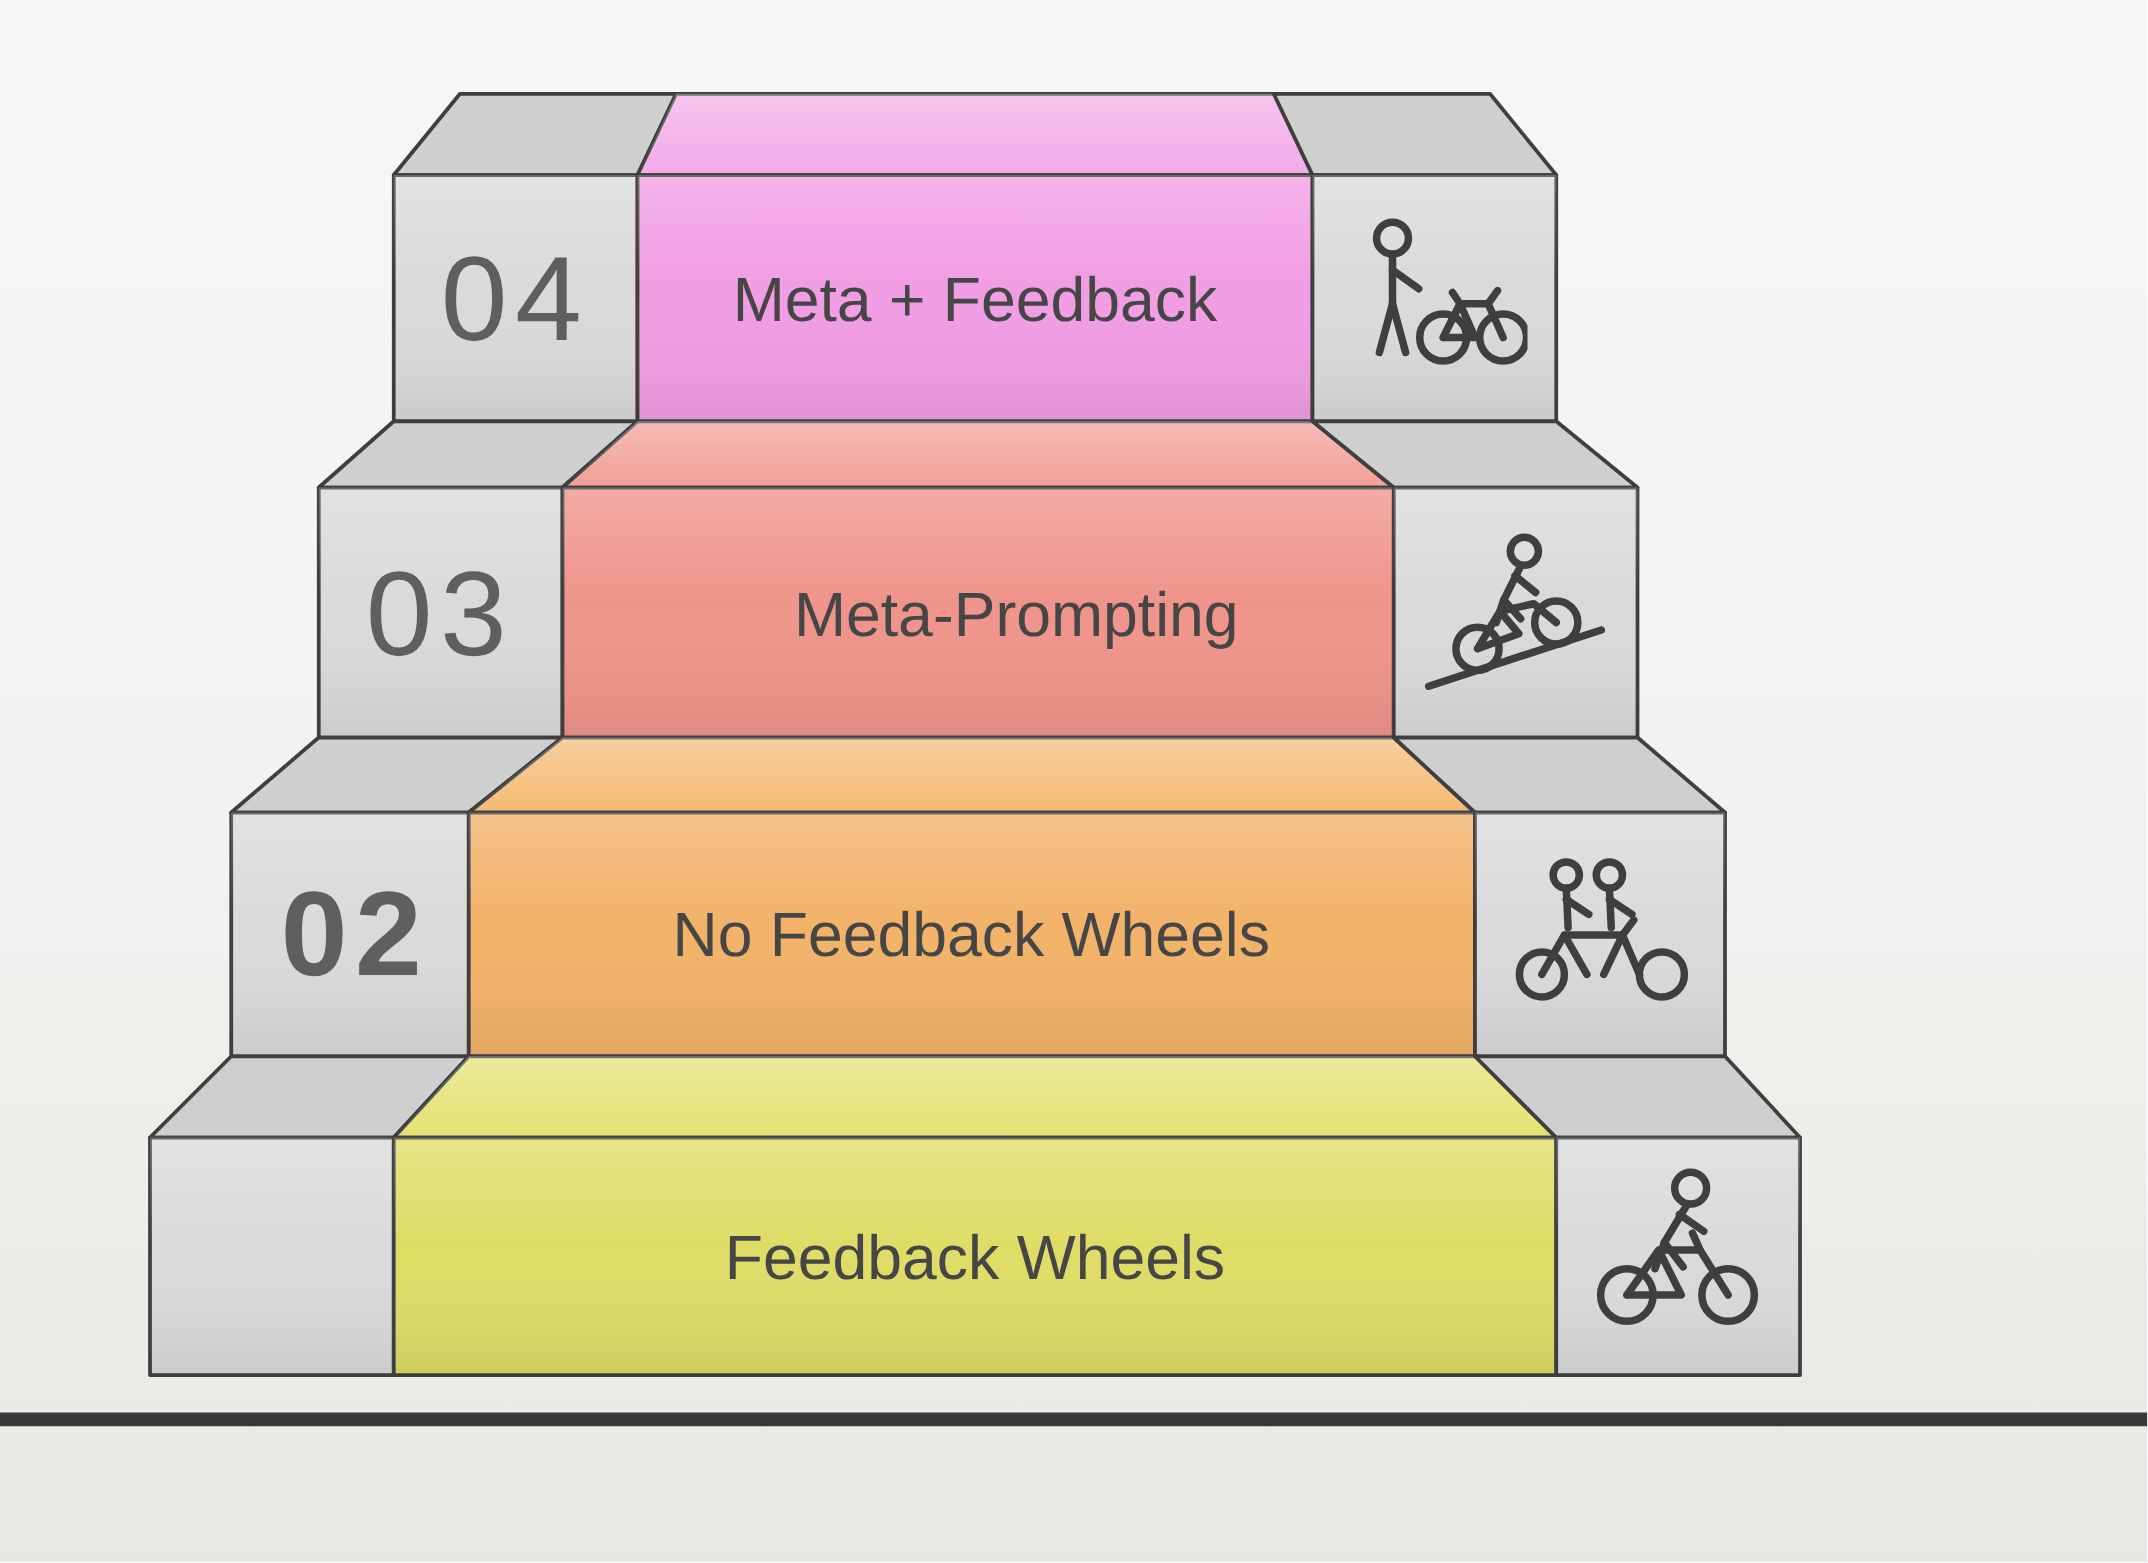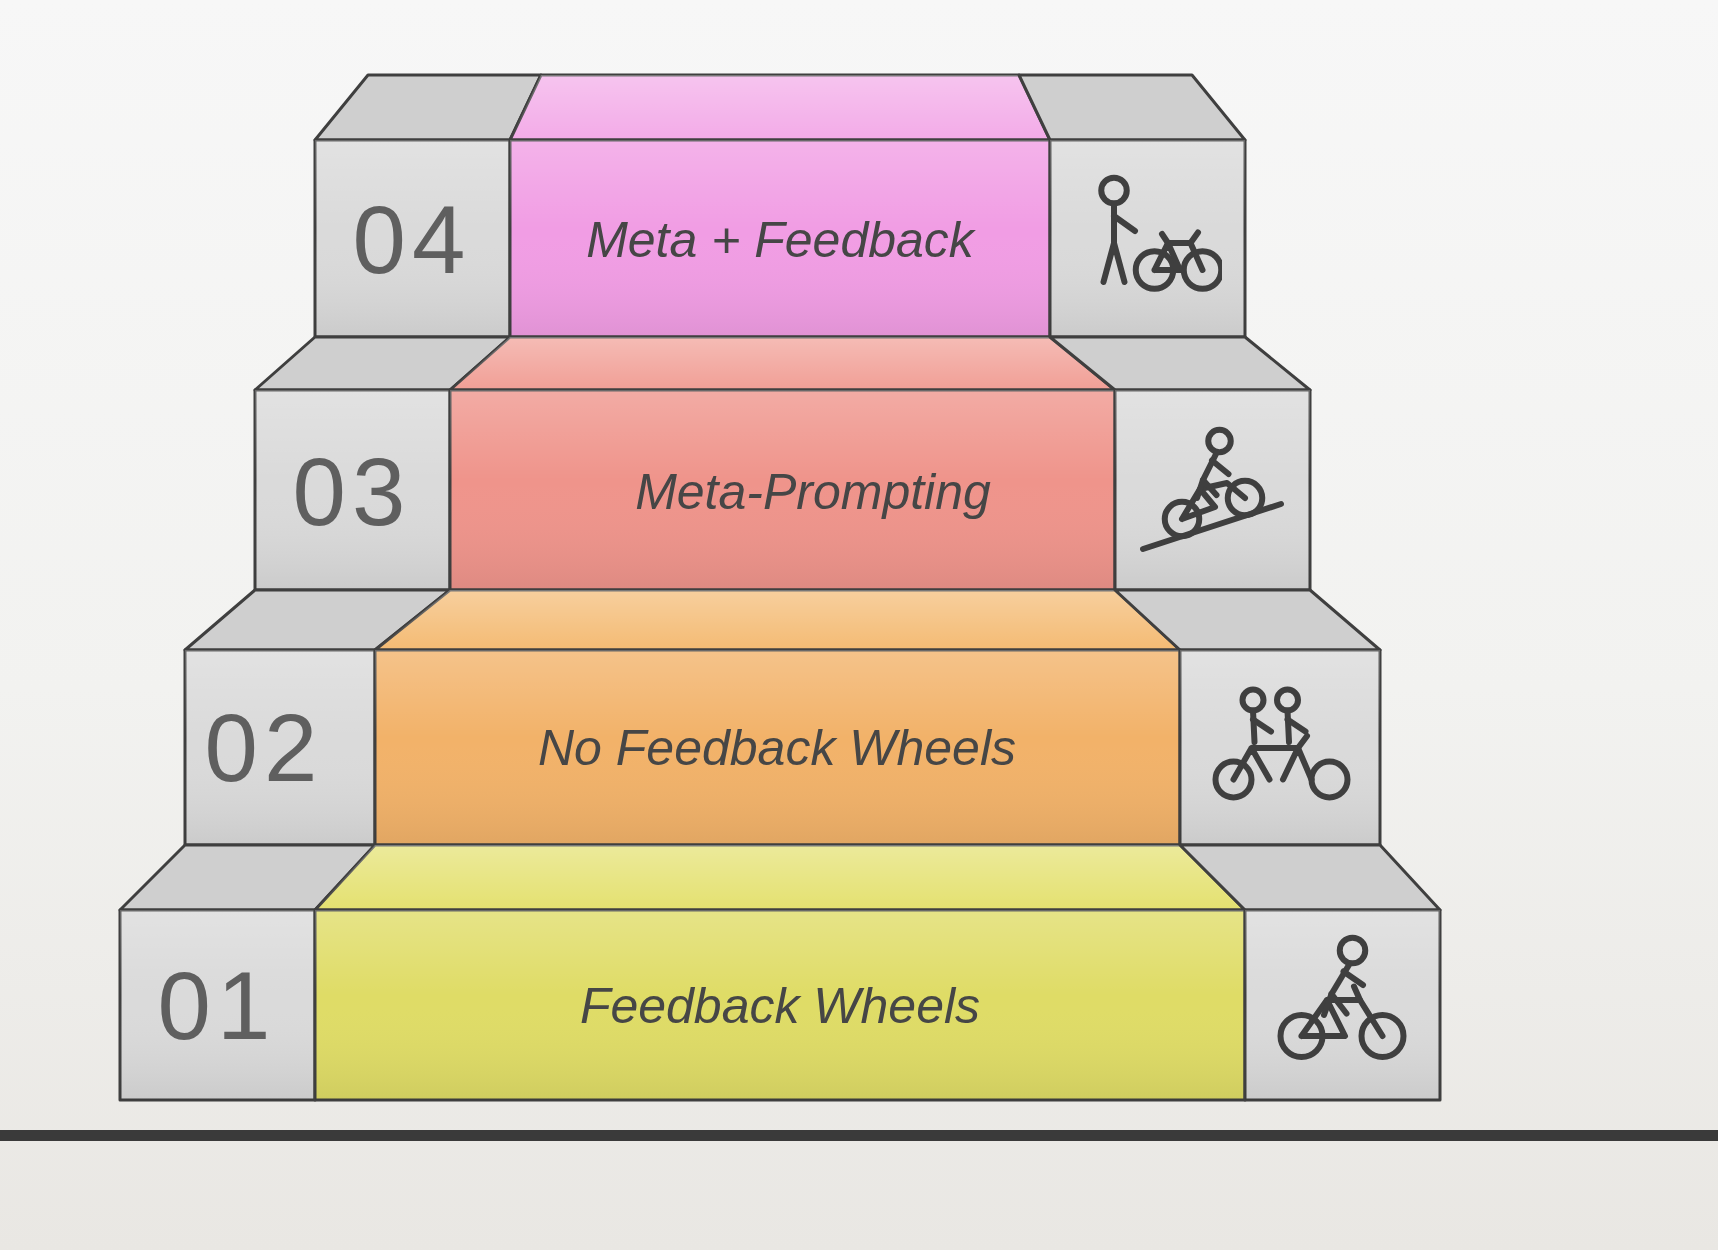--- a/index.html
+++ b/index.html
@@ -14,21 +14,21 @@
   .shape { stroke:#3f3f3f; stroke-width:3; stroke-linejoin:round; }
   .shade { stroke:none; pointer-events:none; }
   .step-number {
     position:absolute; transform:translate(-50%,-50%);
     font-size:96px; font-weight:300; color:#5f5f5f; letter-spacing:6px;
     line-height:1; white-space:nowrap;
   }
   .step-label {
     position:absolute; transform:translate(-50%,-50%);
     font-size:50px; font-weight:500; color:#464646;
-    line-height:1; white-space:nowrap;font-style:italic;
+    line-height:1; white-space:nowrap;
   }
   .step-icon { position:absolute; transform:translate(-50%,-50%); }
   .step-icon svg { display:block; }
   .icon-stroke { fill:none; stroke:#3f3f3f; stroke-width:4; stroke-linecap:round; stroke-linejoin:round; }
   .bottom-bar {
     position:absolute; left:0; top:1130px; width:1718px; height:11px;
     background:#3a3a3a;
   }
 </style>
 </head>
@@ -130,40 +130,39 @@
         <circle cx="72" cy="54" r="11.5"></circle>
         <path d="M30 68 L42 48 L60 44 L72 54 M42 48 L52 60 L30 68"></path>
         <circle cx="55" cy="16" r="7.5"></circle>
         <path d="M53 24 L44 42"></path>
         <path d="M50 29 L61 38"></path>
         <path d="M44 42 L53 52 M44 42 L40 54"></path>
       </g>
     </svg>
   </div>
 
-  <div class="step-number" style="left:264px; top:748px;">02</div>
+  <div class="step-number" style="left:284px; top:748px;font-weight:bold;">02</div>
   <div class="step-label" style="left:777px; top:748px;">No Feedback Wheels</div>
   <div class="step-icon" style="left:1280px; top:748px;">
     <svg width="150" height="150" viewBox="0 0 100 100">
       <g class="icon-stroke">
         <circle cx="19" cy="71" r="12"></circle>
         <circle cx="83" cy="71" r="12"></circle>
         <path d="M19 71 L31 50 L62 50 L71 71 M31 50 L43 71 M62 50 L52 71"></path>
         <path d="M62 50 L68 42"></path>
         <circle cx="32" cy="18" r="7"></circle>
         <circle cx="55" cy="18" r="7"></circle>
         <path d="M32 25 L33 46"></path>
         <path d="M55 25 L56 46"></path>
         <path d="M32 31 L44 39"></path>
         <path d="M55 31 L67 39"></path>
       </g>
     </svg>
   </div>
 
-  <div class="step-number" style="left:217px; top:1006px;">01</div>
   <div class="step-label" style="left:780px; top:1006px;">Feedback Wheels</div>
   <div class="step-icon" style="left:1342px; top:1006px;">
     <svg width="150" height="150" viewBox="0 0 100 100">
       <g class="icon-stroke">
         <circle cx="23" cy="70" r="14"></circle>
         <circle cx="77" cy="70" r="14"></circle>
         <path d="M23 70 L40 46 L62 46 L77 70 M40 46 L52 70 L23 70"></path>
         <path d="M62 46 L58 37"></path>
         <circle cx="57" cy="13" r="8.5"></circle>
         <path d="M55 22 L43 42"></path>

